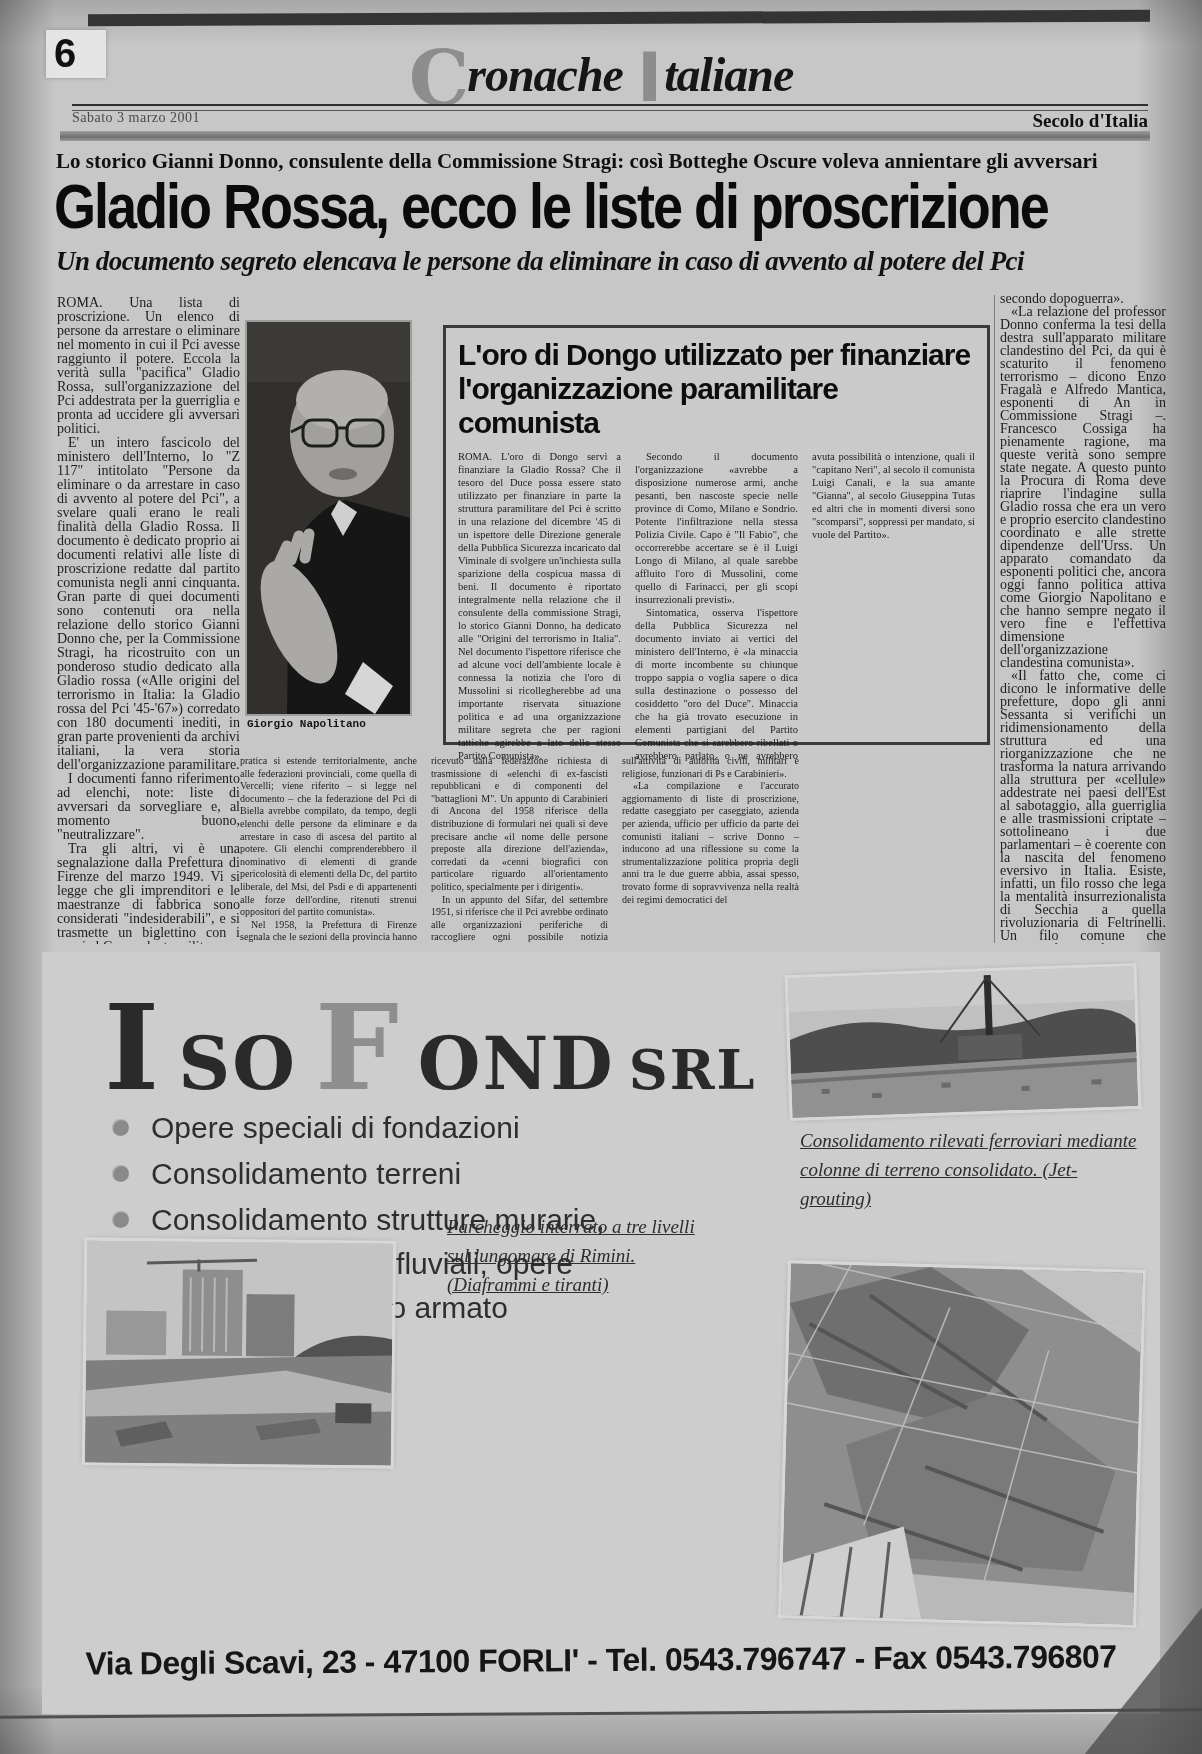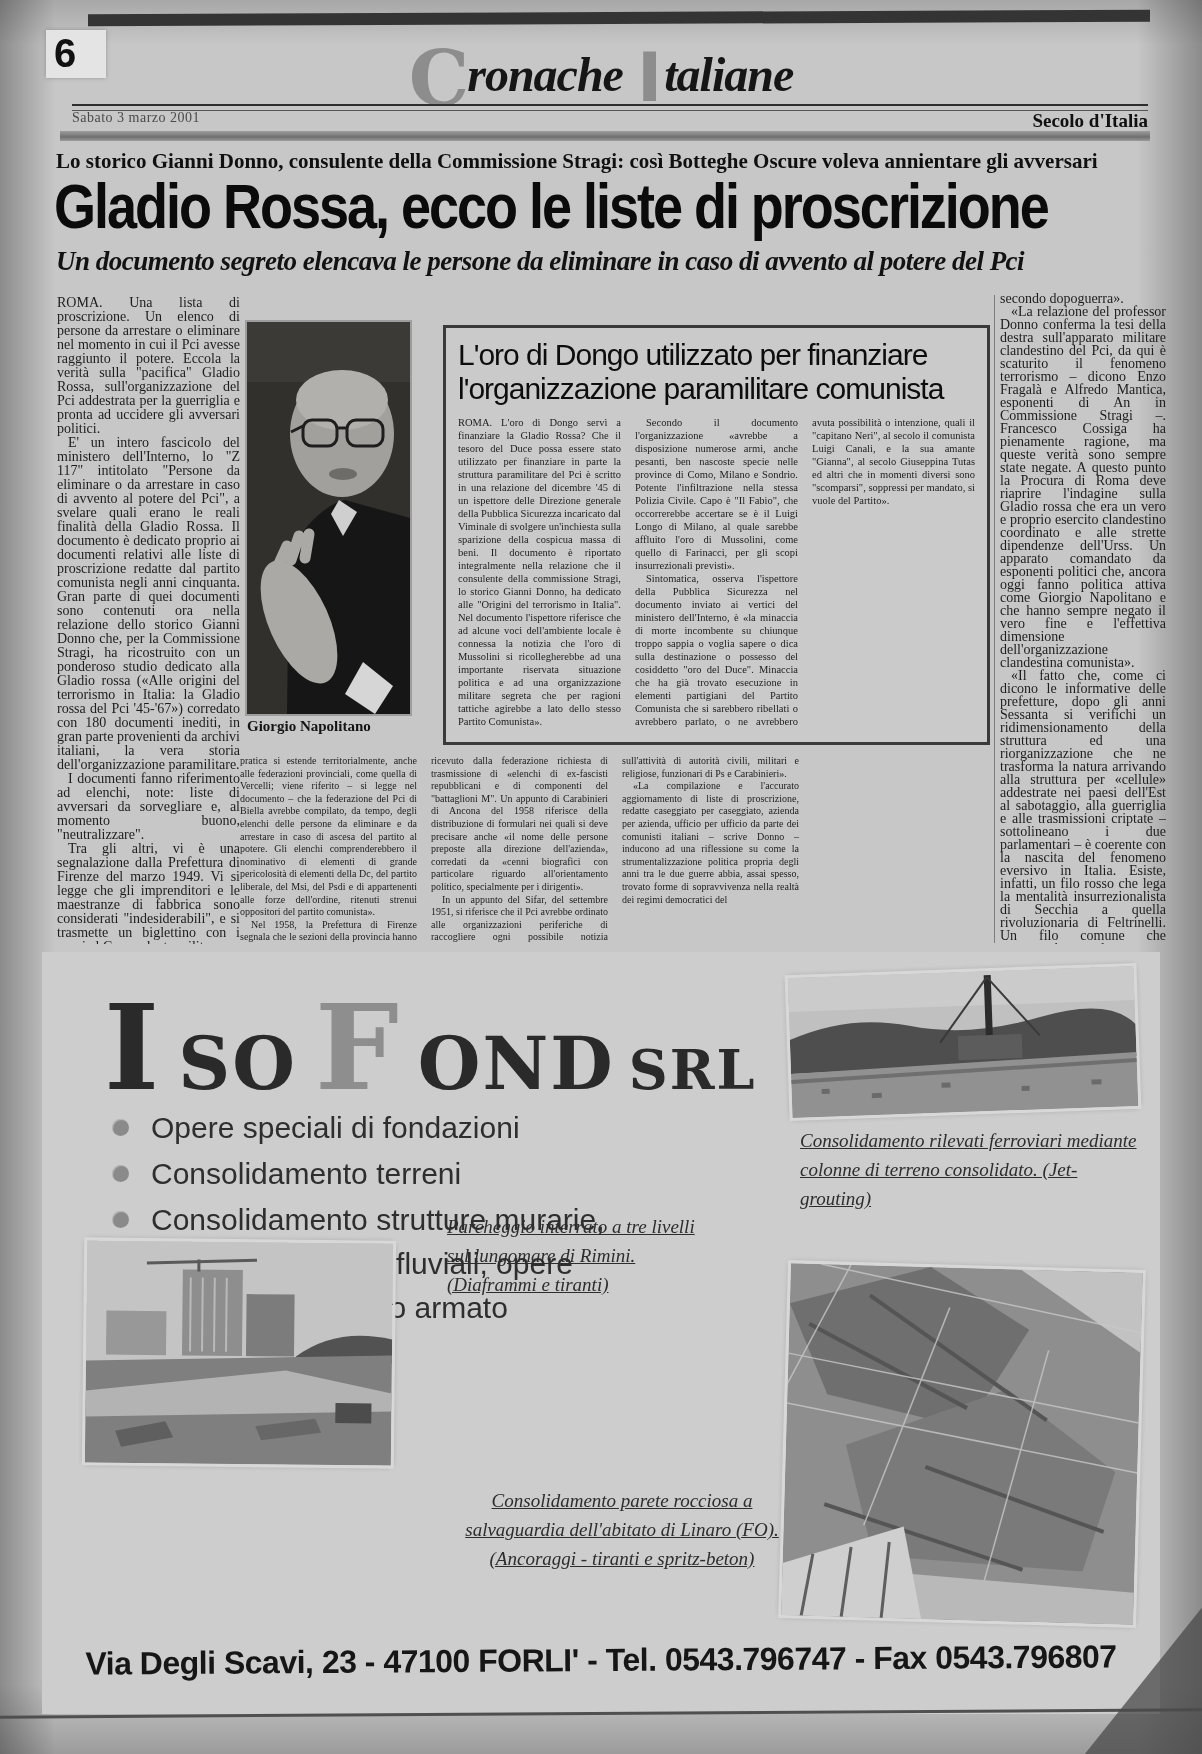--- a/index.html
+++ b/index.html
@@ -39,25 +39,25 @@
   .coltext .para{margin:0;}
   .coltext .para:not(:first-child){text-indent:11px;}
   .left-col{left:57px;top:296px;width:183px;height:648px;}
   .right-col{left:1000px;top:292px;width:166px;height:652px;line-height:13px;}
   .bottom-strip{left:240px;top:755px;width:750px;height:192px;column-count:4;column-gap:14px;column-fill:auto;font-size:10px;line-height:12.6px;}
   .col-rule{left:994px;top:295px;width:1px;height:648px;background:#7d7d7d;}
 
   
   .portrait{left:245px;top:320px;width:163px;height:392px;border:2px solid #9d9d9d;background:#33312e;}
   .portrait svg{display:block;}
-  .photo-caption{left:247px;top:718px;width:160px;font-family:Liberation Serif, serif;font-weight:bold;font-size:15px;color:#141414;}
+  .photo-caption{left:247px;top:718px;width:160px;font-family:Liberation Mono, monospace;font-weight:bold;font-size:11px;color:#141414;}
 
   
   .box{left:443px;top:325px;width:547px;height:420px;border:3px solid #3a3a3a;background:rgba(255,255,255,.06);box-sizing:border-box;padding:10px 12px;}
-  .box-title{font-family:"Liberation Sans",sans-serif;font-weight:normal;font-size:30px;line-height:34px;letter-spacing:-1px;color:#0d0d0d;margin-bottom:10px;}
+  .box-title{font-family:"Liberation Sans",sans-serif;font-weight:bold;font-size:30px;line-height:34px;letter-spacing:-1px;color:#0d0d0d;margin-bottom:10px;}
   .box-cols{column-count:3;column-gap:14px;column-fill:auto;height:312px;}
 
   
   .ad-bg{left:42px;top:952px;width:1118px;height:762px;background:#cdcdcd;}
   .ad-logo{left:104px;top:978px;white-space:nowrap;font-family:"DejaVu Serif",serif;color:#1f1f1f;}
   .lg1{font-size:118px;font-weight:bold;color:#2a2a2a;}
   .lg2{font-size:72px;font-weight:bold;color:#2a2a2a;letter-spacing:2px;margin-left:19px;}
   .lg3{font-size:118px;font-weight:bold;color:#8e8e8e;margin-left:18px;}
   .lg5{font-size:54px;font-weight:bold;color:#2a2a2a;margin-left:14px;letter-spacing:2px;}
   .bullets{left:112px;top:1106px;width:600px;font-family:"Liberation Sans",sans-serif;font-size:30px;line-height:44px;color:#2e2e2e;}
@@ -240,19 +240,18 @@
       <path d="M0,300 L352,320 L352,352 L0,352 Z" fill="#b9b9b9"></path>
       <path d="M0,300 L120,260 L140,352 L0,352 Z" fill="#cfcfcf"></path>
       <g stroke="#5e5e5e" stroke-width="3">
         <line x1="20" y1="352" x2="30" y2="290"></line>
           <line x1="60" y1="352" x2="68" y2="282"></line>
         <line x1="100" y1="352" x2="106" y2="276"></line>
       </g>
     </svg>
   </div>
 
-  <div class="abs ad-caption cap3">Consolidamento parete rocciosa a salvaguardia dell'abitato di Linaro (FO). (Ancoraggi - tiranti e spritz-beton)</div>
 
   <div class="abs address">Via Degli Scavi, 23 - 47100 FORLI' - Tel. 0543.796747 - Fax 0543.796807</div>
   <div class="abs bottom-rule"></div>
   <div class="abs corner-shadow"></div>
 
 </div>
 
 </body></html>

